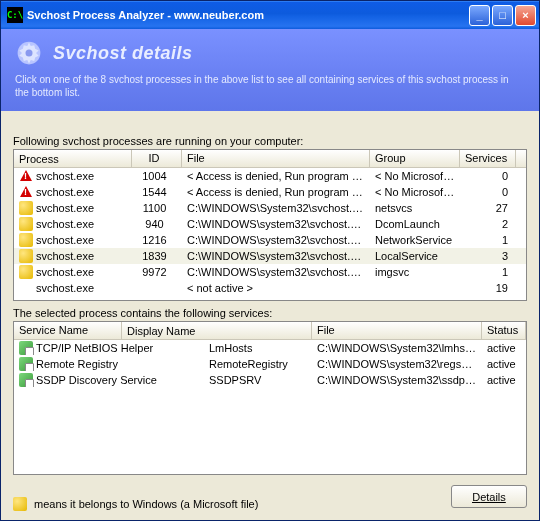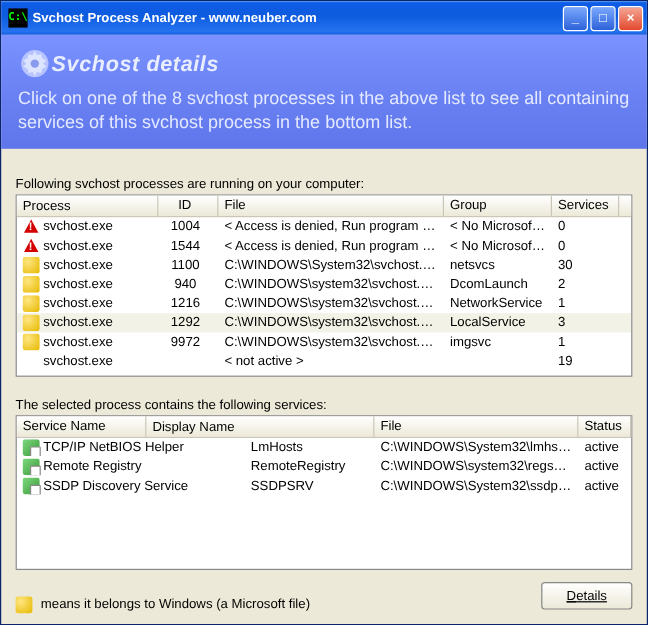--- a/index.html
+++ b/index.html
@@ -4,24 +4,24 @@
 <style>
 *{box-sizing:border-box;margin:0;padding:0;font-family:Tahoma,sans-serif;font-size:11px}
 body{background:#fff}
 .window{width:540px;height:521px;border:1px solid #0a246a;background:#ece9d8;display:flex;flex-direction:column}
 .titlebar{height:28px;background:linear-gradient(to bottom,#3a8cfd 0%,#0f5ce6 5%,#0d5bdd 45%,#1362e4 55%,#2673f0 90%,#0d5bdd 100%);display:flex;align-items:center;padding:0 3px 0 6px;color:#fff;font-weight:bold;font-size:12px}
 .titlebar .appicon{width:16px;height:16px;background:#000;margin-right:4px;display:flex;align-items:center;justify-content:center;font-size:9px;color:#0f0;font-family:monospace}
 .titlebar .spacer{flex:1}
 .winbtn{width:21px;height:21px;margin-left:2px;border:1px solid #fff;border-radius:3px;background:linear-gradient(to bottom,#7ba9ff,#2c62d8);display:flex;align-items:center;justify-content:center;color:#fff;font-weight:bold;font-size:11px;cursor:default}
 .winbtn.close{background:linear-gradient(to bottom,#f5a694,#e2492f)}
 .header{background:linear-gradient(to bottom,#7a91ff 0%,#6b82f4 50%,#5e76ea 100%);padding:10px 14px 12px 14px;color:#fff}
-.header-row{display:flex;align-items:center;}
+.header-row{display:flex;align-items:center;gap:10px}
 .gear{width:28px;height:28px}
 .header h1{font-size:18px;font-style:italic;font-weight:bold;color:#e8edff;letter-spacing:0.5px}
-.header p{margin-top:6px;font-size:15px;color:#e4e9ff;line-height:1.3}
+.header p{margin-top:6px;font-size:10px;color:#e4e9ff;line-height:1.3}
 .body{flex:1;padding:20px 12px 8px 12px;display:flex;flex-direction:column;overflow:hidden}
 .section-label{margin:4px 0 2px 0}
 .listview{border:1px solid #888;background:#fff;display:flex;flex-direction:column}
 .lv1{height:152px}
 .lv2{flex:1;margin-bottom:6px}
 .lv-head{display:flex;background:linear-gradient(to bottom,#fff,#ece9d8);border-bottom:1px solid #cbc7b8;height:18px}
 .lv-head .col{border-right:1px solid #cbc7b8;padding:2px 5px;white-space:nowrap;overflow:hidden}
 .lv-body{flex:1;overflow:hidden}
 .row{display:flex;height:16px;align-items:center}
 .row.sel{background:#f2f2e6}
@@ -36,21 +36,21 @@
 .ic-svc::after{content:"";position:absolute;right:-1px;bottom:-1px;width:7px;height:7px;background:#fff;border:1px solid #888;border-radius:1px}
 .legend{margin-top:4px;line-height:1.5}
 .legend-row{display:flex;align-items:center;gap:4px}
 .footer{display:flex;justify-content:flex-end;gap:17px;padding:4px 0 4px 0}
 .btn{min-width:76px;height:23px;border:1px solid #888;background:linear-gradient(to bottom,#fff,#ece9d8);border-radius:3px;padding:0 12px;cursor:default;text-decoration:underline;text-decoration-style:solid}
 .btn span{text-decoration:none}
 .c-proc{width:118px;display:flex;align-items:center}
 .c-id{width:50px;text-align:center;padding-right:10px!important}
 .c-file{width:188px}
 .c-group{width:90px}
-.c-serv{width:56px;text-align:left;padding-right:8px!important}
+.c-serv{width:56px;text-align:right;padding-right:8px!important}
 .c2-dn{width:190px;display:flex;align-items:center}
 .c2-sn{width:108px}
 .c2-file{width:170px}
 .c2-st{width:44px}
 </style>
 </head>
 <body>
 
 <div class="window">
 
@@ -108,21 +108,21 @@
             <div class="cell c-serv">0</div>
           </div>
           <div class="row">
             <div class="cell c-proc">
               <span class="ic ic-win"></span>
               <span>svchost.exe</span>
             </div>
             <div class="cell c-id">1100</div>
             <div class="cell c-file">C:\WINDOWS\System32\svchost.exe</div>
             <div class="cell c-group">netsvcs</div>
-            <div class="cell c-serv">30</div>
+            <div class="cell c-serv">27</div>
           </div>
           <div class="row">
             <div class="cell c-proc">
               <span class="ic ic-win"></span>
               <span>svchost.exe</span>
             </div>
             <div class="cell c-id">940</div>
             <div class="cell c-file">C:\WINDOWS\system32\svchost.exe</div>
             <div class="cell c-group">DcomLaunch</div>
             <div class="cell c-serv">2</div>
@@ -135,21 +135,21 @@
             <div class="cell c-id">1216</div>
             <div class="cell c-file">C:\WINDOWS\system32\svchost.exe</div>
             <div class="cell c-group">NetworkService</div>
             <div class="cell c-serv">1</div>
           </div>
           <div class="row sel">
             <div class="cell c-proc">
               <span class="ic ic-win"></span>
               <span>svchost.exe</span>
             </div>
-            <div class="cell c-id">1292</div>
+            <div class="cell c-id">1839</div>
             <div class="cell c-file">C:\WINDOWS\system32\svchost.exe</div>
             <div class="cell c-group">LocalService</div>
             <div class="cell c-serv">3</div>
           </div>
           <div class="row">
             <div class="cell c-proc">
               <span class="ic ic-win"></span>
               <span>svchost.exe</span>
             </div>
             <div class="cell c-id">9972</div>
@@ -163,21 +163,21 @@
               <span>svchost.exe</span>
             </div>
             <div class="cell c-id"></div>
             <div class="cell c-file">&lt; not active &gt;</div>
             <div class="cell c-group"></div>
             <div class="cell c-serv">19</div>
           </div>
         </div>
     </div>
 
-    <div class="section-label" style="margin-top:18px">The selected process contains the following services:</div>
+    <div class="section-label" style="margin-top:6px">The selected process contains the following services:</div>
     <div class="listview lv2">
       <div class="lv-head">
         <div class="col c2-sn">Service Name</div>
         <div class="col c2-dn">Display Name</div>
         <div class="col c2-file">File</div>
         <div class="col c2-st">Status</div>
       </div>
       <div class="lv-body" id="svc-body">
           <div class="row">
             <div class="cell c2-dn">

